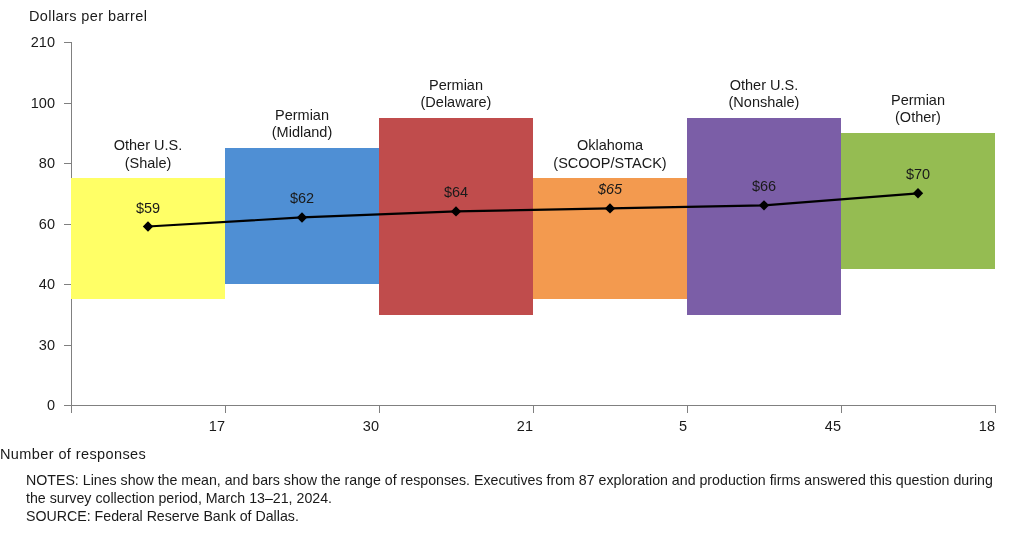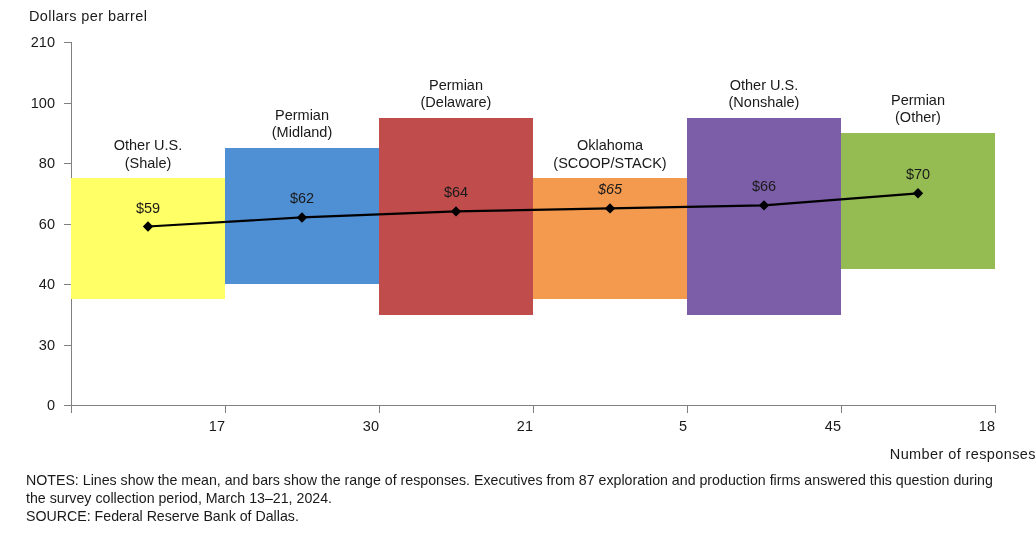--- a/index.html
+++ b/index.html
@@ -9,21 +9,21 @@
     color:#1a1a1a;-webkit-font-smoothing:antialiased;
     overflow:hidden;position:relative;
   }
   #chart-root{position:absolute;left:0;top:0;width:1036px;height:545px;}
 
   .axis-title-y{
     position:absolute;left:29px;top:8px;
     font-size:14.5px;letter-spacing:.4px;white-space:nowrap;
   }
   .axis-title-x{
-    position:absolute;left:0;top:446px;width:1036px;text-align:right;
+    position:absolute;left:0;top:446px;width:1036px;text-align:left;
     font-size:14.5px;letter-spacing:.4px;
   }
 
   #plot{
     position:absolute;left:71px;top:42px;width:924px;height:363px;
   }
 
   .bar{position:absolute;}
 
   .ytick-label{

